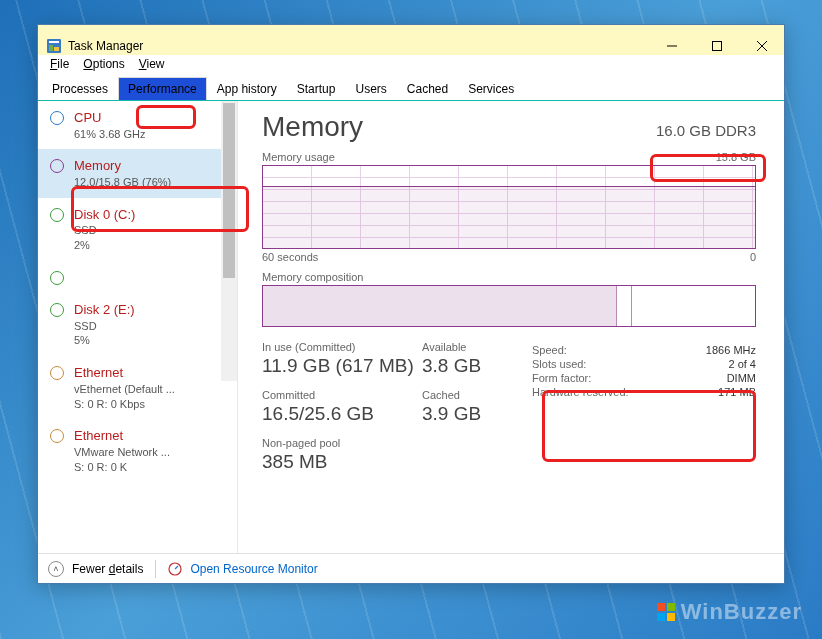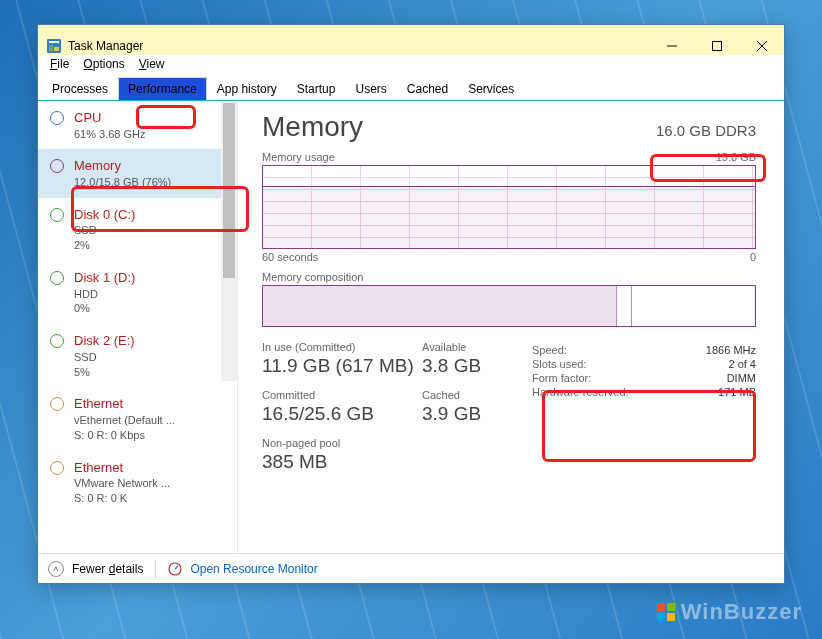--- a/index.html
+++ b/index.html
@@ -133,25 +133,20 @@
         <div class="sb-item">
           <div class="sb-circle disk"></div>
           <div class="sb-text">
               <div class="sb-title">Disk 0 (C:)</div>
               <div class="sb-sub">SSD</div>
               <div class="sb-sub">2%</div>
             </div>
         </div>
         <div class="sb-item">
           <div class="sb-circle disk"></div>
-          <div class="sb-text">
-              <div class="sb-title">Disk 1 (D:)</div>
-              <div class="sb-sub">HDD</div>
-              <div class="sb-sub">0%</div>
-            </div>
         </div>
         <div class="sb-item">
           <div class="sb-circle disk"></div>
           <div class="sb-text">
               <div class="sb-title">Disk 2 (E:)</div>
               <div class="sb-sub">SSD</div>
               <div class="sb-sub">5%</div>
             </div>
         </div>
         <div class="sb-item">

